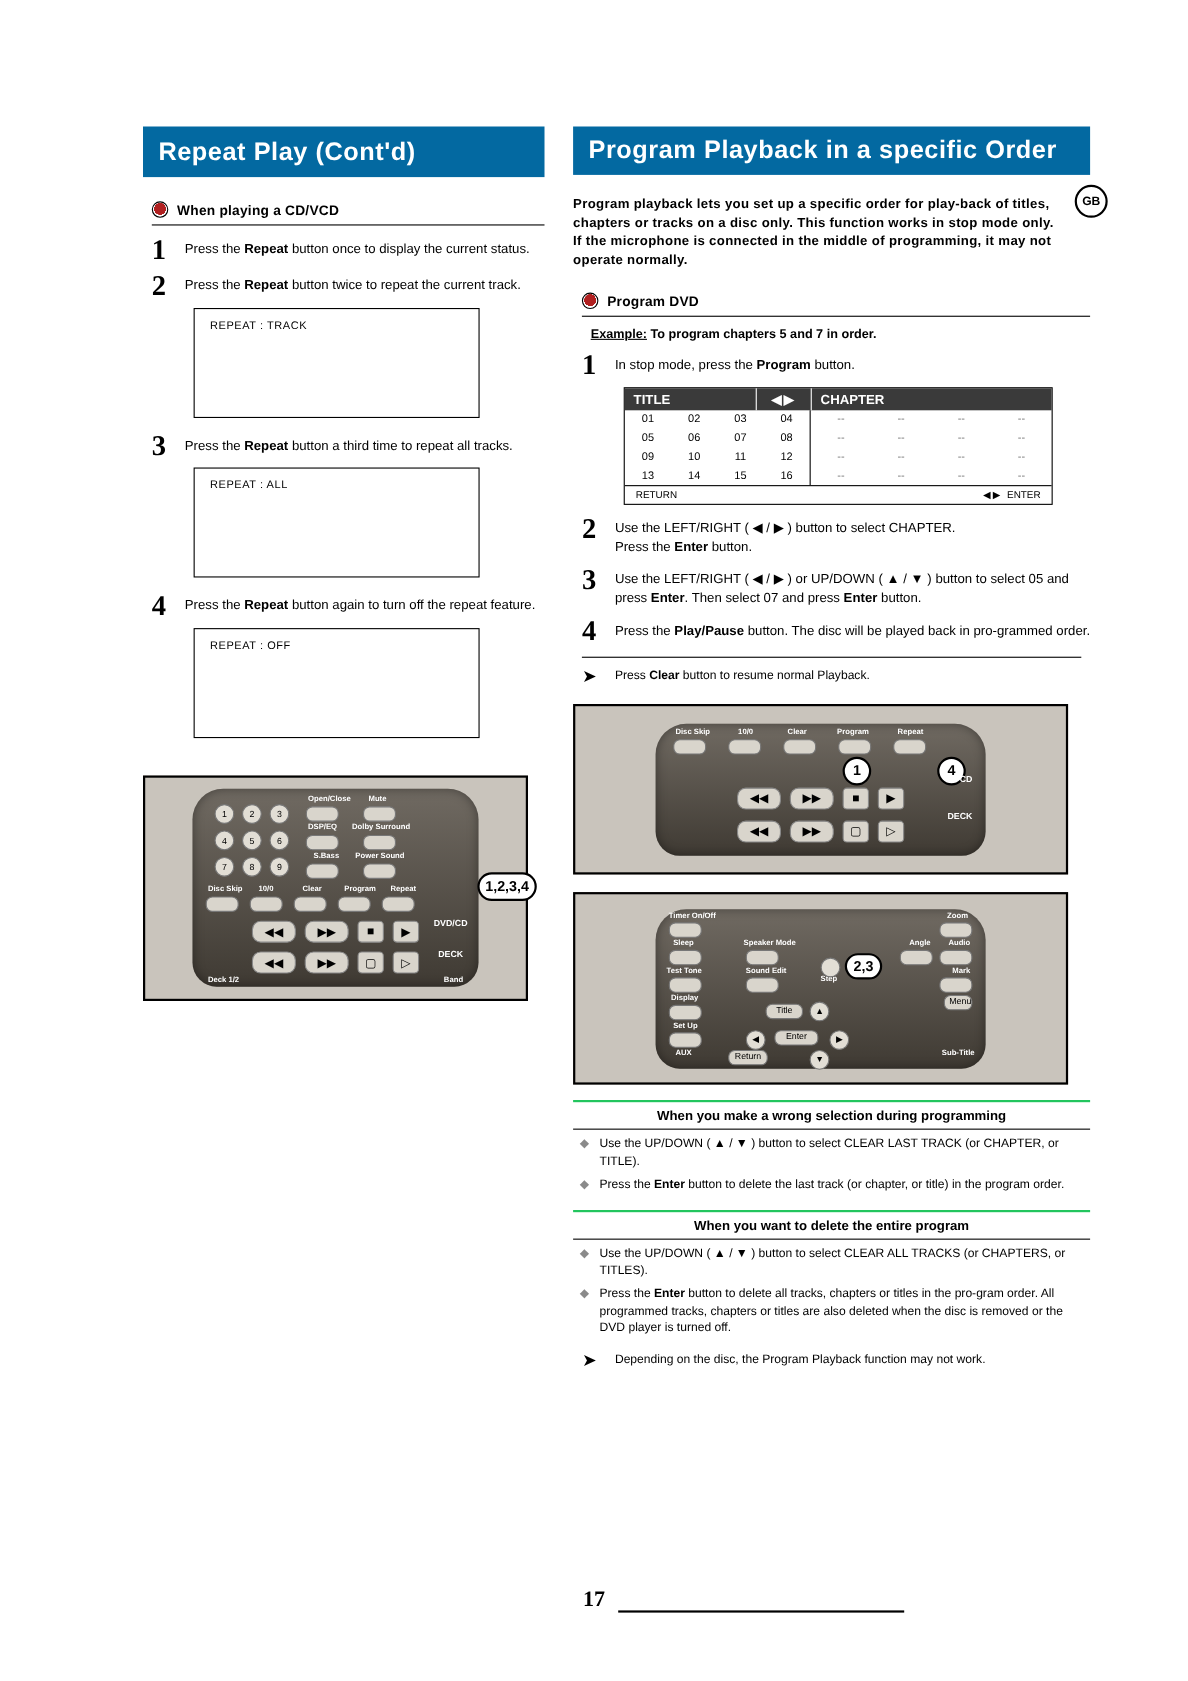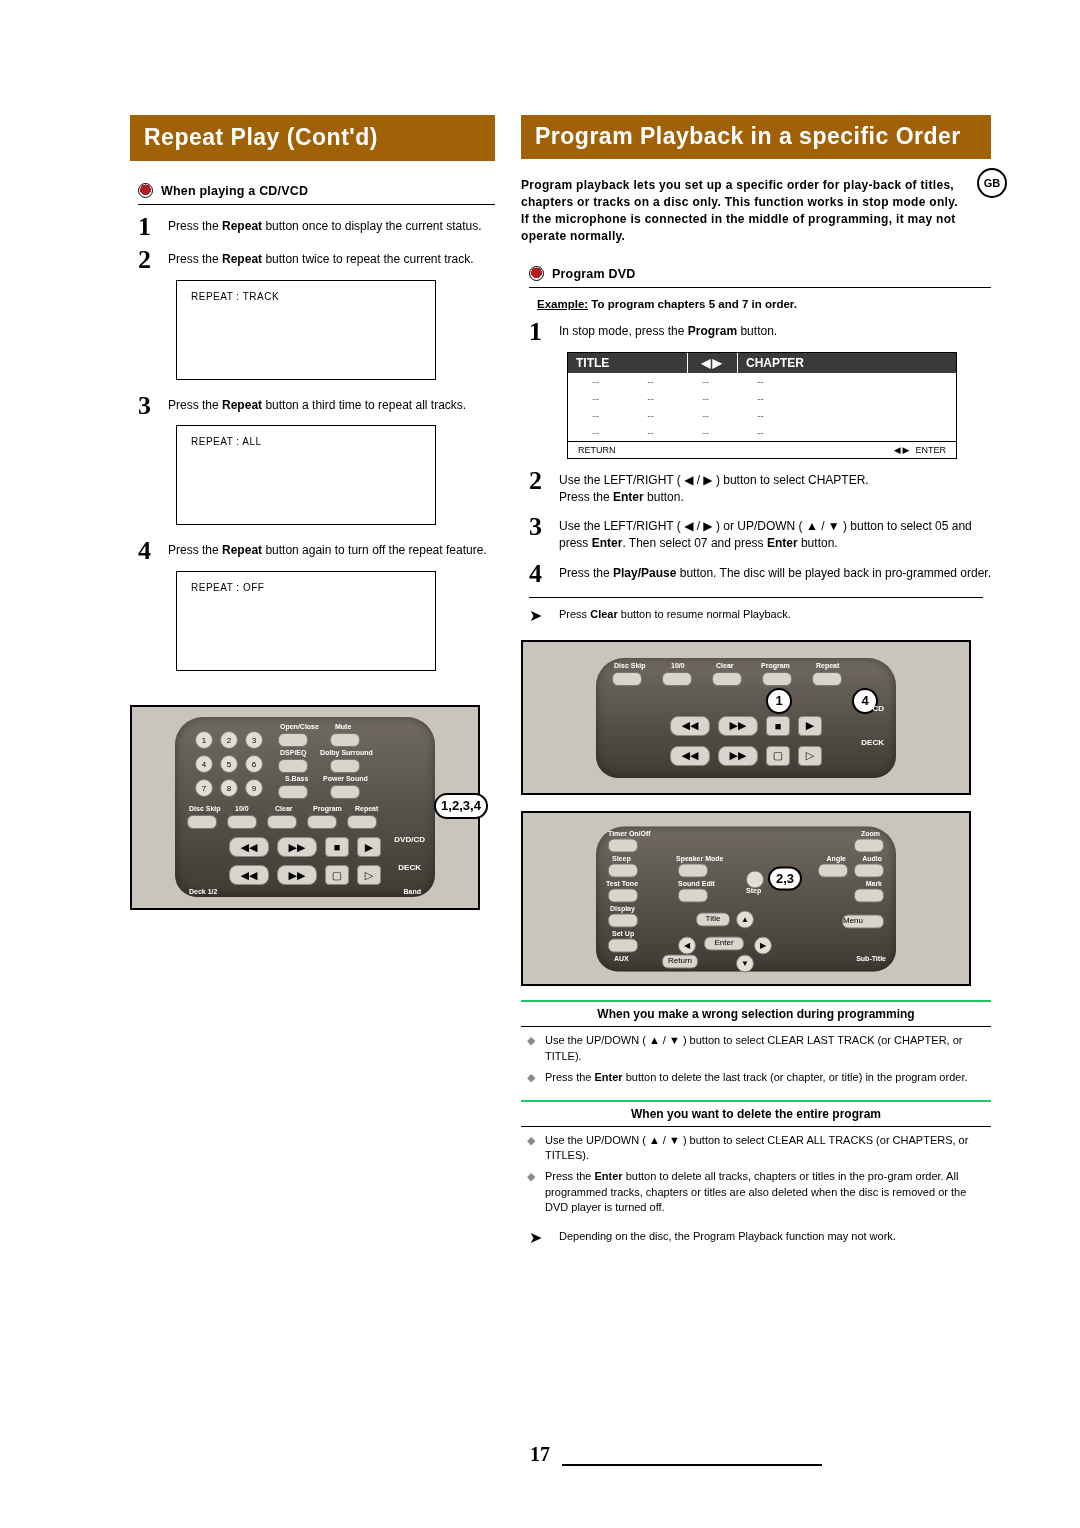--- a/index.html
+++ b/index.html
@@ -17,21 +17,21 @@
     padding: 115px 70px 50px 130px;
   }
   .columns {
     display: flex;
     gap: 26px;
   }
   .col-left  { width: 365px; }
   .col-right { width: 470px; }
 
   .title-bar {
-    background: #a16207;
+    background: #0369a1;
     color: #fff;
     font-weight: bold;
     font-size: 23px;
     padding: 9px 14px 10px 14px;
     letter-spacing: 0.5px;
     font-family: Arial, sans-serif;
   }
   .title-bar.tall { line-height: 1.1; }
 
   .gb-badge {
@@ -373,20 +373,38 @@
         <div class="txt">In stop mode, press the <b>Program</b> button.</div>
       </div>
 
       <div class="prog-table">
         <div class="hdr">
           <div class="t">TITLE</div>
           <div class="ar">◀▶</div>
           <div class="c">CHAPTER</div>
         </div>
         <div class="body">
+          <div class="grid left">
+            <div>01</div>
+              <div>02</div>
+              <div>03</div>
+              <div>04</div>
+            <div>05</div>
+              <div>06</div>
+              <div>07</div>
+              <div>08</div>
+            <div>09</div>
+              <div>10</div>
+              <div>11</div>
+              <div>12</div>
+            <div>13</div>
+              <div>14</div>
+              <div>15</div>
+              <div>16</div>
+          </div>
           <div class="grid right">
             <div>--</div>
               <div>--</div>
               <div>--</div>
               <div>--</div>
             <div>--</div>
               <div>--</div>
               <div>--</div>
               <div>--</div>
             <div>--</div>
@@ -489,21 +507,21 @@
           <div class="circ-btn" style="left:140px; top:128px">▼</div>
 
           <span class="small-label" style="right:16px; top:3px">Zoom</span>
           <div class="mini-btn" style="right:12px; top:12px"></div>
           <span class="small-label" style="right:50px; top:28px">Angle</span>
           <div class="mini-btn" style="right:48px; top:37px"></div>
           <span class="small-label" style="right:14px; top:28px">Audio</span>
           <div class="mini-btn" style="right:12px; top:37px"></div>
           <span class="small-label" style="right:14px; top:53px">Mark</span>
           <div class="mini-btn" style="right:12px; top:62px"></div>
-          <div class="mini-btn" style="right:12px; top:88px; width:42px; text-align:left; font-size:8px">Menu</div>
+          <div class="mini-btn" style="right:12px; top:78px; width:26px; text-align:right; font-size:8px">Menu</div>
           <span class="small-label" style="right:10px; top:128px">Sub-Title</span>
 
           <div class="callout-circle" style="left:172px; top:40px; width:34px; height:24px; border-radius:12px">2,3</div>
         </div>
       </div>
 
       <div class="subblock">
         <div class="sb-title">When you make a wrong selection during programming</div>
         <div class="bullet">
             <span class="dia">◆</span>

